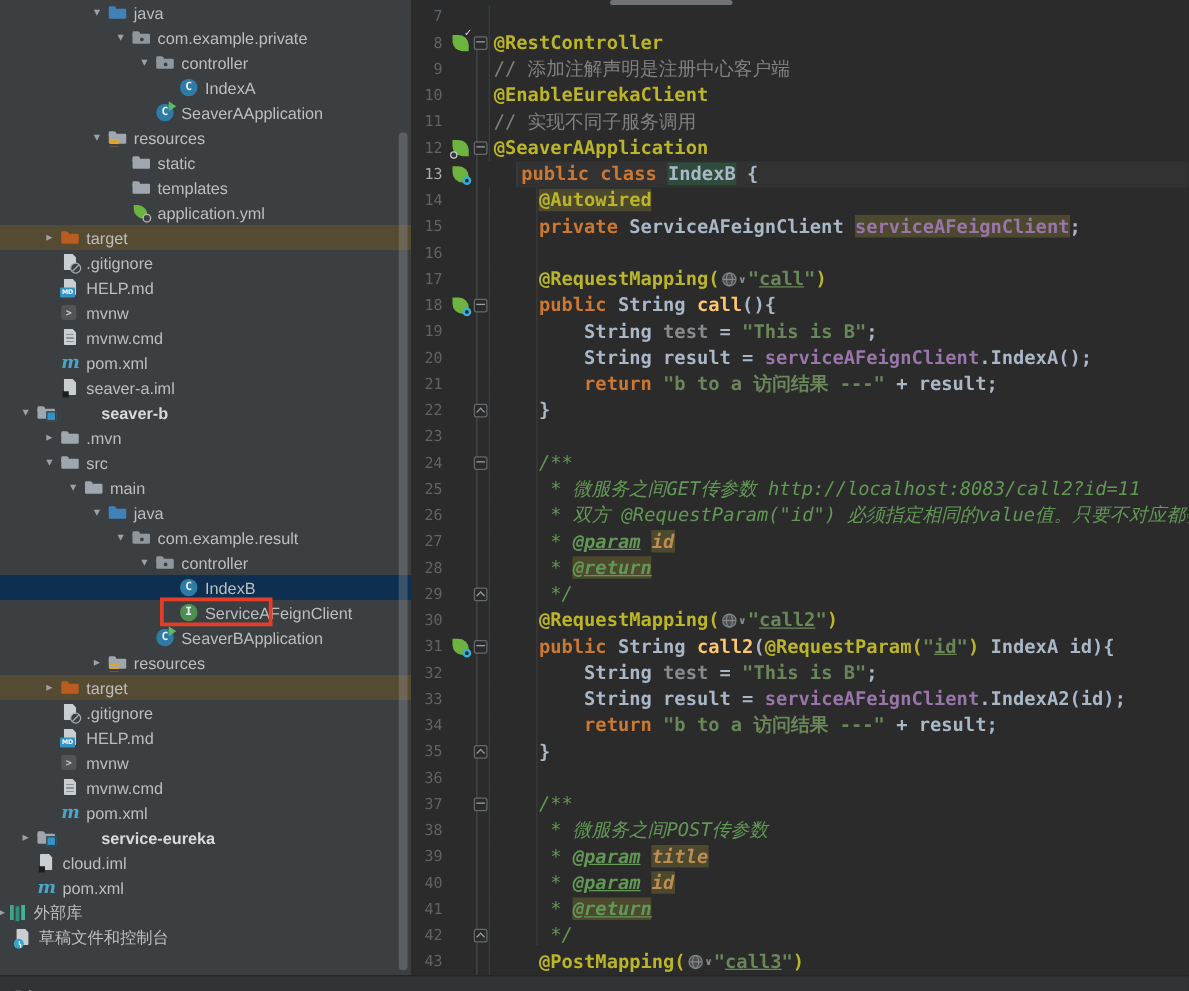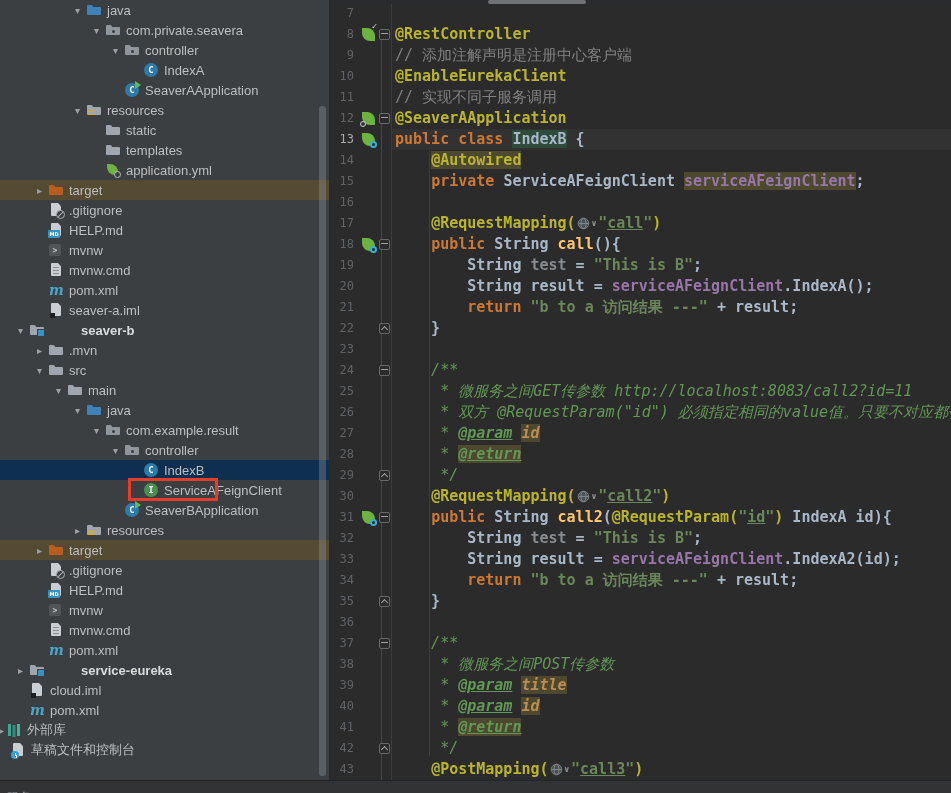--- a/index.html
+++ b/index.html
@@ -60,21 +60,21 @@
   #tab-strip{position:absolute;left:0;top:0;width:621px;height:4px;background:#292B2C;z-index:4;}
   #tab-thumb{position:absolute;left:158px;top:0;width:98px;height:4px;border-radius:2px;background:#6F7375;}
   #lines{position:absolute;left:0;top:3px;width:621px;}
   .eline{display:flex;height:21px;}
   .lnum{flex:none;width:24px;padding-right:5px;box-sizing:content-box;text-align:right;
         font:12px "DejaVu Sans Mono",monospace;color:#606366;line-height:21px;}
   .eline.caret .lnum{color:#A9AAAB;}
   .gslot{flex:none;width:19px;display:flex;align-items:center;justify-content:center;}
   .fslot{flex:none;width:13px;display:flex;align-items:center;justify-content:center;z-index:2;}
   .codewrap{flex:1;border-left:1px solid #3A3C3E;padding-left:3px;overflow:hidden;}
-  .eline.caret .codewrap{background:#323232;}
+  .eline.caret .codewrap{background:#323232;margin-left:22px;}
   .code{font-family:"DejaVu Sans Mono",monospace;font-size:15px;font-weight:bold;line-height:21px;
         white-space:pre;color:#A9B7C6;text-align:center;}
   .code .k{color:#CC7832}.code .a{color:#BBB529}.code .s{color:#6A8759}.code .c{color:#808080;font-weight:normal}
   .code .d{color:#A9B7C6}.code .m{color:#FFC66D}.code .f{color:#9876AA}.code .u{color:#888C8F}
   .code .j{color:#629755;font-style:italic;font-weight:normal}
   .code .jt{color:#629755;font-style:italic;font-weight:bold;text-decoration:underline}
   .code .pv{color:#BE8D52;font-style:italic}
   .code .hl{background:#4C492E}.code .hlg{background:#2F4B3B}.code .ul{text-decoration:underline}
   
   .gi{width:13px;height:13px;position:relative;}
@@ -114,21 +114,21 @@
         <span class="lbl">java</span>
       </div>
       <div class="tree-row">
         <span class="sp" style="width: 88px;"></span>
         <span class="chev">▾</span>
         <span class="t-ic pkg">
           <i class="ft"></i>
           <i class="fb"></i>
           <i class="dot"></i>
         </span>
-        <span class="lbl">com.private.seavera</span>
+        <span class="lbl">com.example.private</span>
       </div>
       <div class="tree-row">
         <span class="sp" style="width: 107px;"></span>
         <span class="chev">▾</span>
         <span class="t-ic pkg">
           <i class="ft"></i>
           <i class="fb"></i>
           <i class="dot"></i>
         </span>
         <span class="lbl">controller</span>

